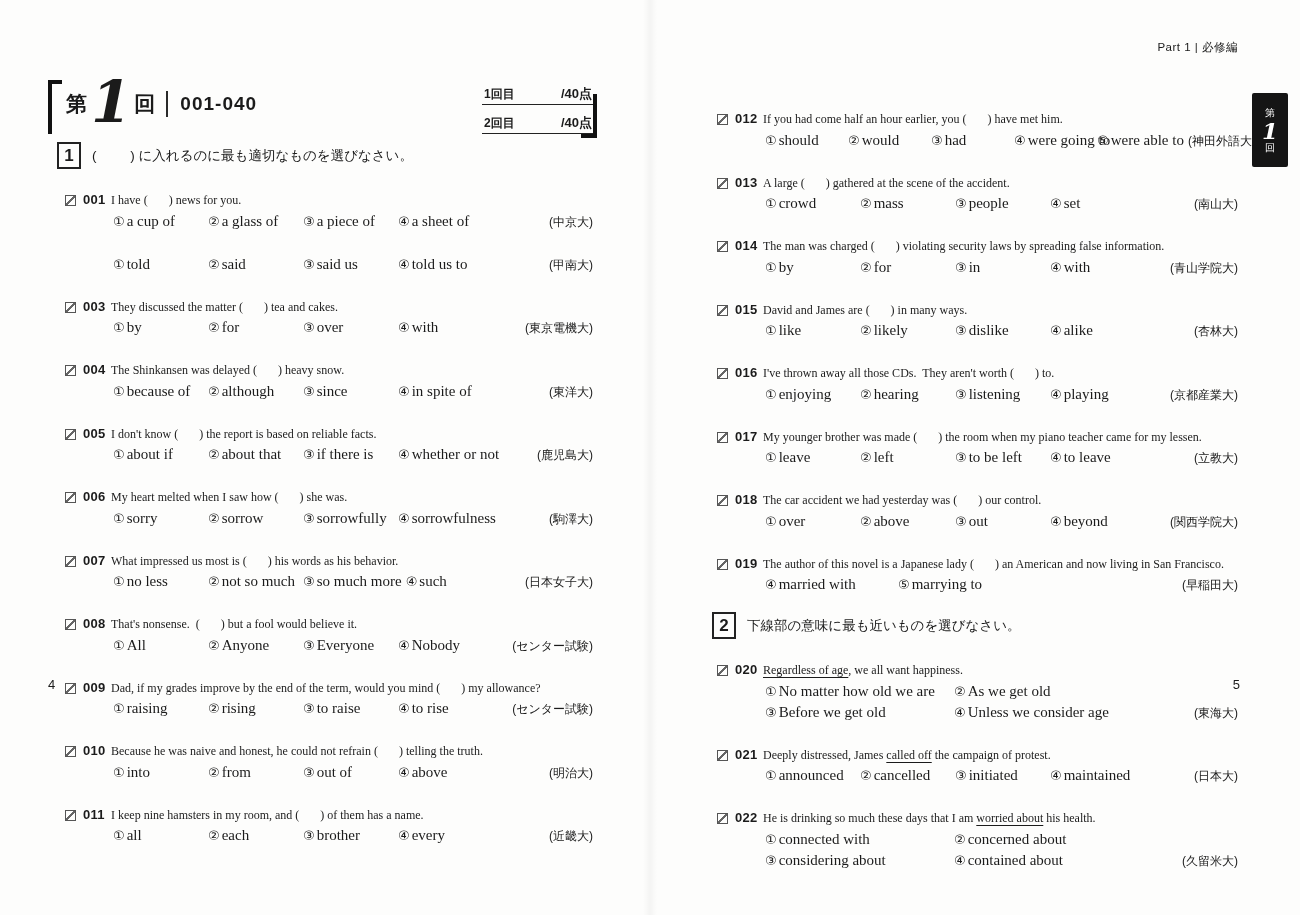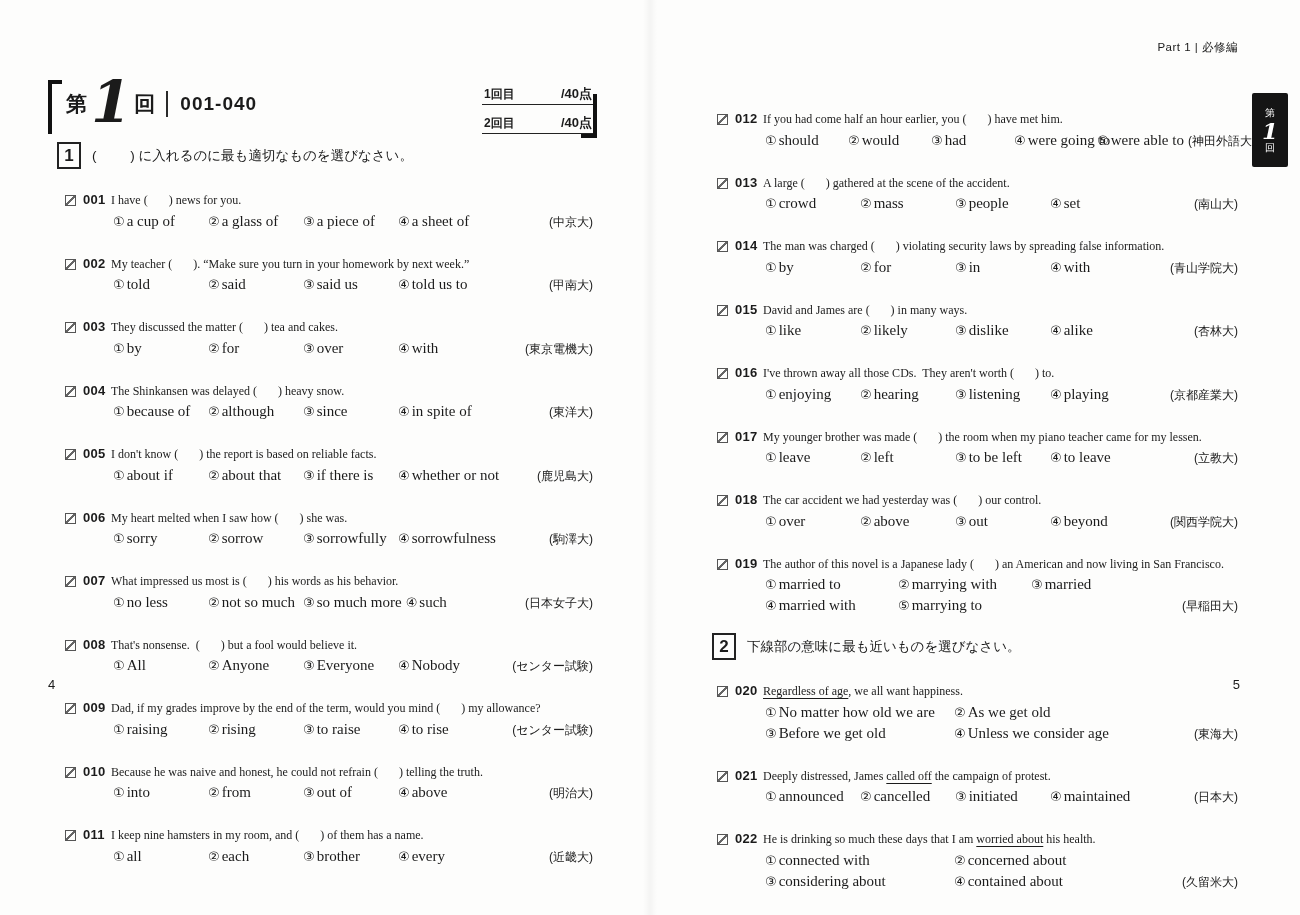--- a/index.html
+++ b/index.html
@@ -110,25 +110,20 @@
           </div>
           <div class="optline c4">
             <span class="opt"><span class="circ">①</span><span class="optlabel">a cup of</span></span>
             <span class="opt"><span class="circ">②</span><span class="optlabel">a glass of</span></span>
             <span class="opt"><span class="circ">③</span><span class="optlabel">a piece of</span></span>
             <span class="opt"><span class="circ">④</span><span class="optlabel">a sheet of</span></span>
             <span class="src">(中京大)</span>
           </div>
         </div>
         <div class="question">
-          <div class="qline">
-            <span class="chk"></span>
-            <span class="qid">002</span>
-            <span class="qtext"><span class="seg">My teacher (&nbsp;&nbsp;&nbsp;&nbsp;&nbsp;&nbsp;&nbsp;). “Make sure you turn in your homework by next week.”</span></span>
-          </div>
           <div class="optline c4">
             <span class="opt"><span class="circ">①</span><span class="optlabel">told</span></span>
             <span class="opt"><span class="circ">②</span><span class="optlabel">said</span></span>
             <span class="opt"><span class="circ">③</span><span class="optlabel">said us</span></span>
             <span class="opt"><span class="circ">④</span><span class="optlabel">told us to</span></span>
             <span class="src">(甲南大)</span>
           </div>
         </div>
         <div class="question">
           <div class="qline">
@@ -371,25 +366,20 @@
             <span class="src">(関西学院大)</span>
           </div>
         </div>
         <div class="question">
           <div class="qline">
             <span class="chk"></span>
             <span class="qid">019</span>
             <span class="qtext"><span class="seg">The author of this novel is a Japanese lady (&nbsp;&nbsp;&nbsp;&nbsp;&nbsp;&nbsp;&nbsp;) an American and now living in San Francisco.</span></span>
           </div>
           <div class="optline c3">
-            <span class="opt"><span class="circ">①</span><span class="optlabel">married to</span></span>
-            <span class="opt"><span class="circ">②</span><span class="optlabel">marrying with</span></span>
-            <span class="opt"><span class="circ">③</span><span class="optlabel">married</span></span>
-          </div>
-          <div class="optline c3">
             <span class="opt"><span class="circ">④</span><span class="optlabel">married with</span></span>
             <span class="opt"><span class="circ">⑤</span><span class="optlabel">marrying to</span></span>
             <span class="src">(早稲田大)</span>
           </div>
         </div>
       </div>
 
     <div class="section-head s2">
       <span class="sec-num">2</span>
       <span class="sec-inst">下線部の意味に最も近いものを選びなさい。</span>

